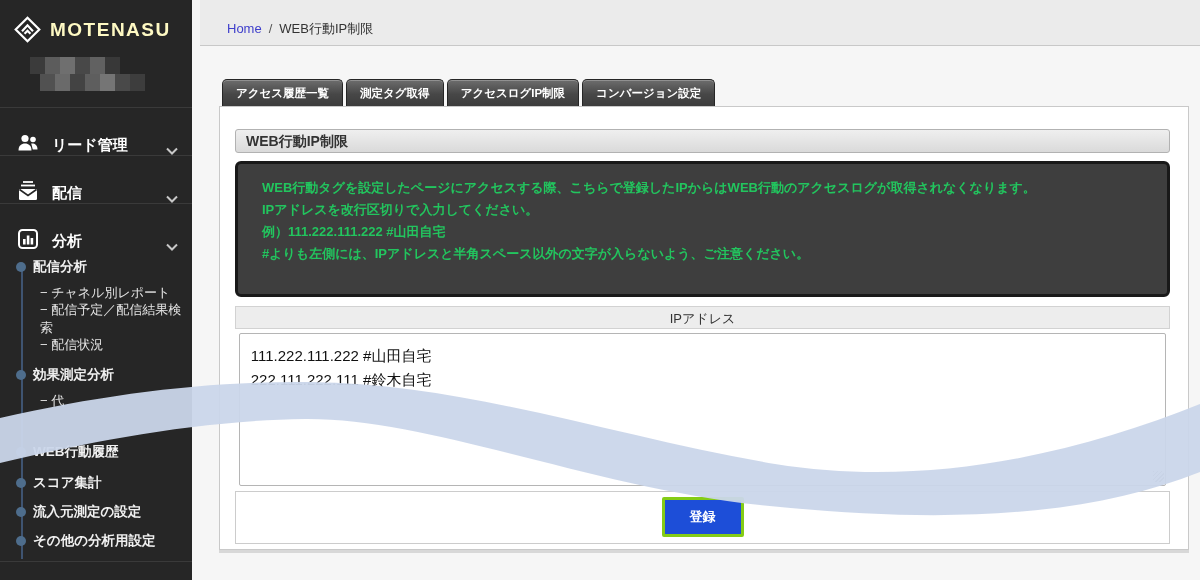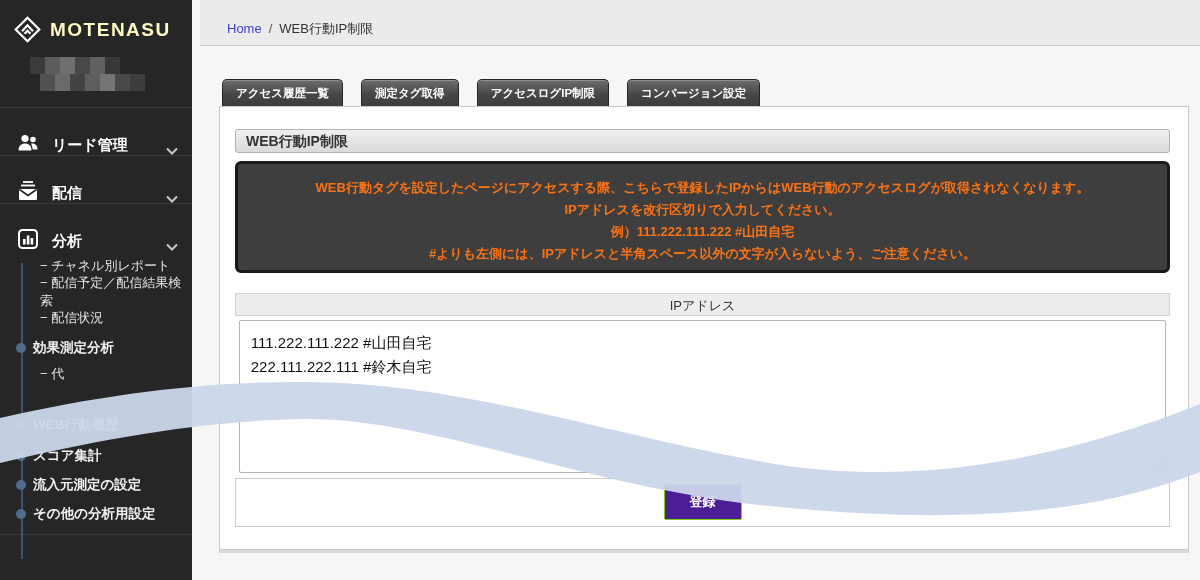--- a/index.html
+++ b/index.html
@@ -41,21 +41,21 @@
   .mt20 { margin-top:3px; } .mt24 { margin-top:24px; } .mt4 { margin-top:4px; } .mt2 { margin-top:2px; }
   .sidebar-bottom { margin-top:7px; border-top:1px solid #3a3a3a; padding:10px 0 0 16px; }
   
   .main { position:absolute; left:200px; top:0; right:0; height:580px; background:#f6f6f6; }
   .breadcrumb-bar {
     height:46px; background:#ebebeb; border-bottom:1px solid #c8c8c8;
     display:flex; align-items:center; padding:12px 0 0 27px; font-size:13px; color:#333;
   }
   .bc-home { color:#3e3ecb; text-decoration:none; cursor:pointer; }
   .bc-sep { margin:0 7px; color:#555; }
-  .tabs { display:flex; gap:18px; margin:33px 0 0 22px; align-items:flex-end; position:relative; z-index:1; }
+  .tabs { display:flex; gap:3px; margin:33px 0 0 22px; align-items:flex-end; position:relative; z-index:1; }
   .tab {
     height:27px; padding:0 13px; display:flex; align-items:center;
     background:linear-gradient(#6d6d6d,#474747 55%,#3c3c3c);
     border:1px solid #262626; border-bottom:none; border-radius:5px 5px 0 0;
     color:#fff; font-size:11.5px; font-weight:bold; cursor:pointer;
     box-shadow:inset 0 1px 0 rgba(255,255,255,.25);
   }
   .panel {
     position:relative; margin:0 11px 0 19px; height:444px;
     background:#fff; border:1px solid #c9c9c9;
@@ -63,45 +63,45 @@
     padding:22px 18px 0 15px;
   }
   .panel-heading {
     background:linear-gradient(#efefef,#dadada);
     border:1px solid #b2b2b2; border-radius:3px;
     font-size:14px; font-weight:bold; color:#333;
     padding:3px 10px; height:24px; line-height:17px;
   }
   .info-box {
     margin-top:8px; background:#3e3e3e; border:3px solid #191919; border-radius:6px;
-    color:#f97316; font-size:13px; font-weight:bold; line-height:22px;
-    padding:13px 24px; height:112px;text-align:center;
+    color:#22c55e; font-size:13px; font-weight:bold; line-height:22px;
+    padding:13px 24px; height:136px;
   }
   .ip-header {
-    margin-top:20px; background:#ededed; border:1px solid #d2d2d2;
+    margin-top:9px; background:#ededed; border:1px solid #d2d2d2;
     text-align:center; font-size:13px; color:#333; padding:3px 0; height:23px;
   }
   .ta-wrap { position:relative; margin-top:4px; }
   .ip-textarea {
     display:block; width:99.2%; margin:0 auto; height:153px;
     border:1px solid #b5b5b5; border-radius:2px; resize:none;
     font-family:"Liberation Sans","DejaVu Sans",sans-serif;
     font-size:15px; line-height:24px; padding:10px 11px; color:#111;
     outline:none;
   }
   .grip {
     position:absolute; right:6px; bottom:4px; width:11px; height:11px; cursor:nwse-resize;
     background:repeating-linear-gradient(135deg,#999 0 1px,transparent 1px 3px);
   }
   .button-row {
     margin-top:5px; border:1px solid #cccccc; background:#fff;
     text-align:center; padding:5px 0 6px;
   }
   .submit-btn {
-    background:#4c1d95; border:1px solid #84cc16; border-radius:2px;
+    background:#1d4ed8; border:3px solid #84cc16; border-radius:2px;
     color:#fff; font-size:13px; font-weight:bold;
     padding:8px 25px; cursor:pointer;
     font-family:"Liberation Sans","DejaVu Sans",sans-serif;
   }
   
   .wave-svg { position:absolute; left:0; top:0; z-index:10; pointer-events:none; }
 </style>
 </head>
 <body>
 
@@ -152,20 +152,24 @@
         <rect x="14.6" y="11" width="2.6" height="6.5" fill="#fff"></rect>
       </svg>
       <span class="nav-label">分析</span>
       <svg class="nav-chevron" viewBox="0 0 12 8">
         <path d="M1 1.5 L6 6.5 L11 1.5" fill="none" stroke="#c8c8c8" stroke-width="2"></path>
       </svg>
     </div>
 
     <div class="submenu">
       <div class="vline"></div>
+      <div class="sm-item sm-head">
+        <span class="bullet"></span>
+        <span>配信分析</span>
+      </div>
       <div class="sm-item sm-sub">
         <span>− チャネル別レポート</span>
       </div>
       <div class="sm-item sm-sub">
         <span>− 配信予定／配信結果検索</span>
       </div>
       <div class="sm-item sm-sub">
         <span>− 配信状況</span>
       </div>
       <div class="sm-item sm-head mt20">

